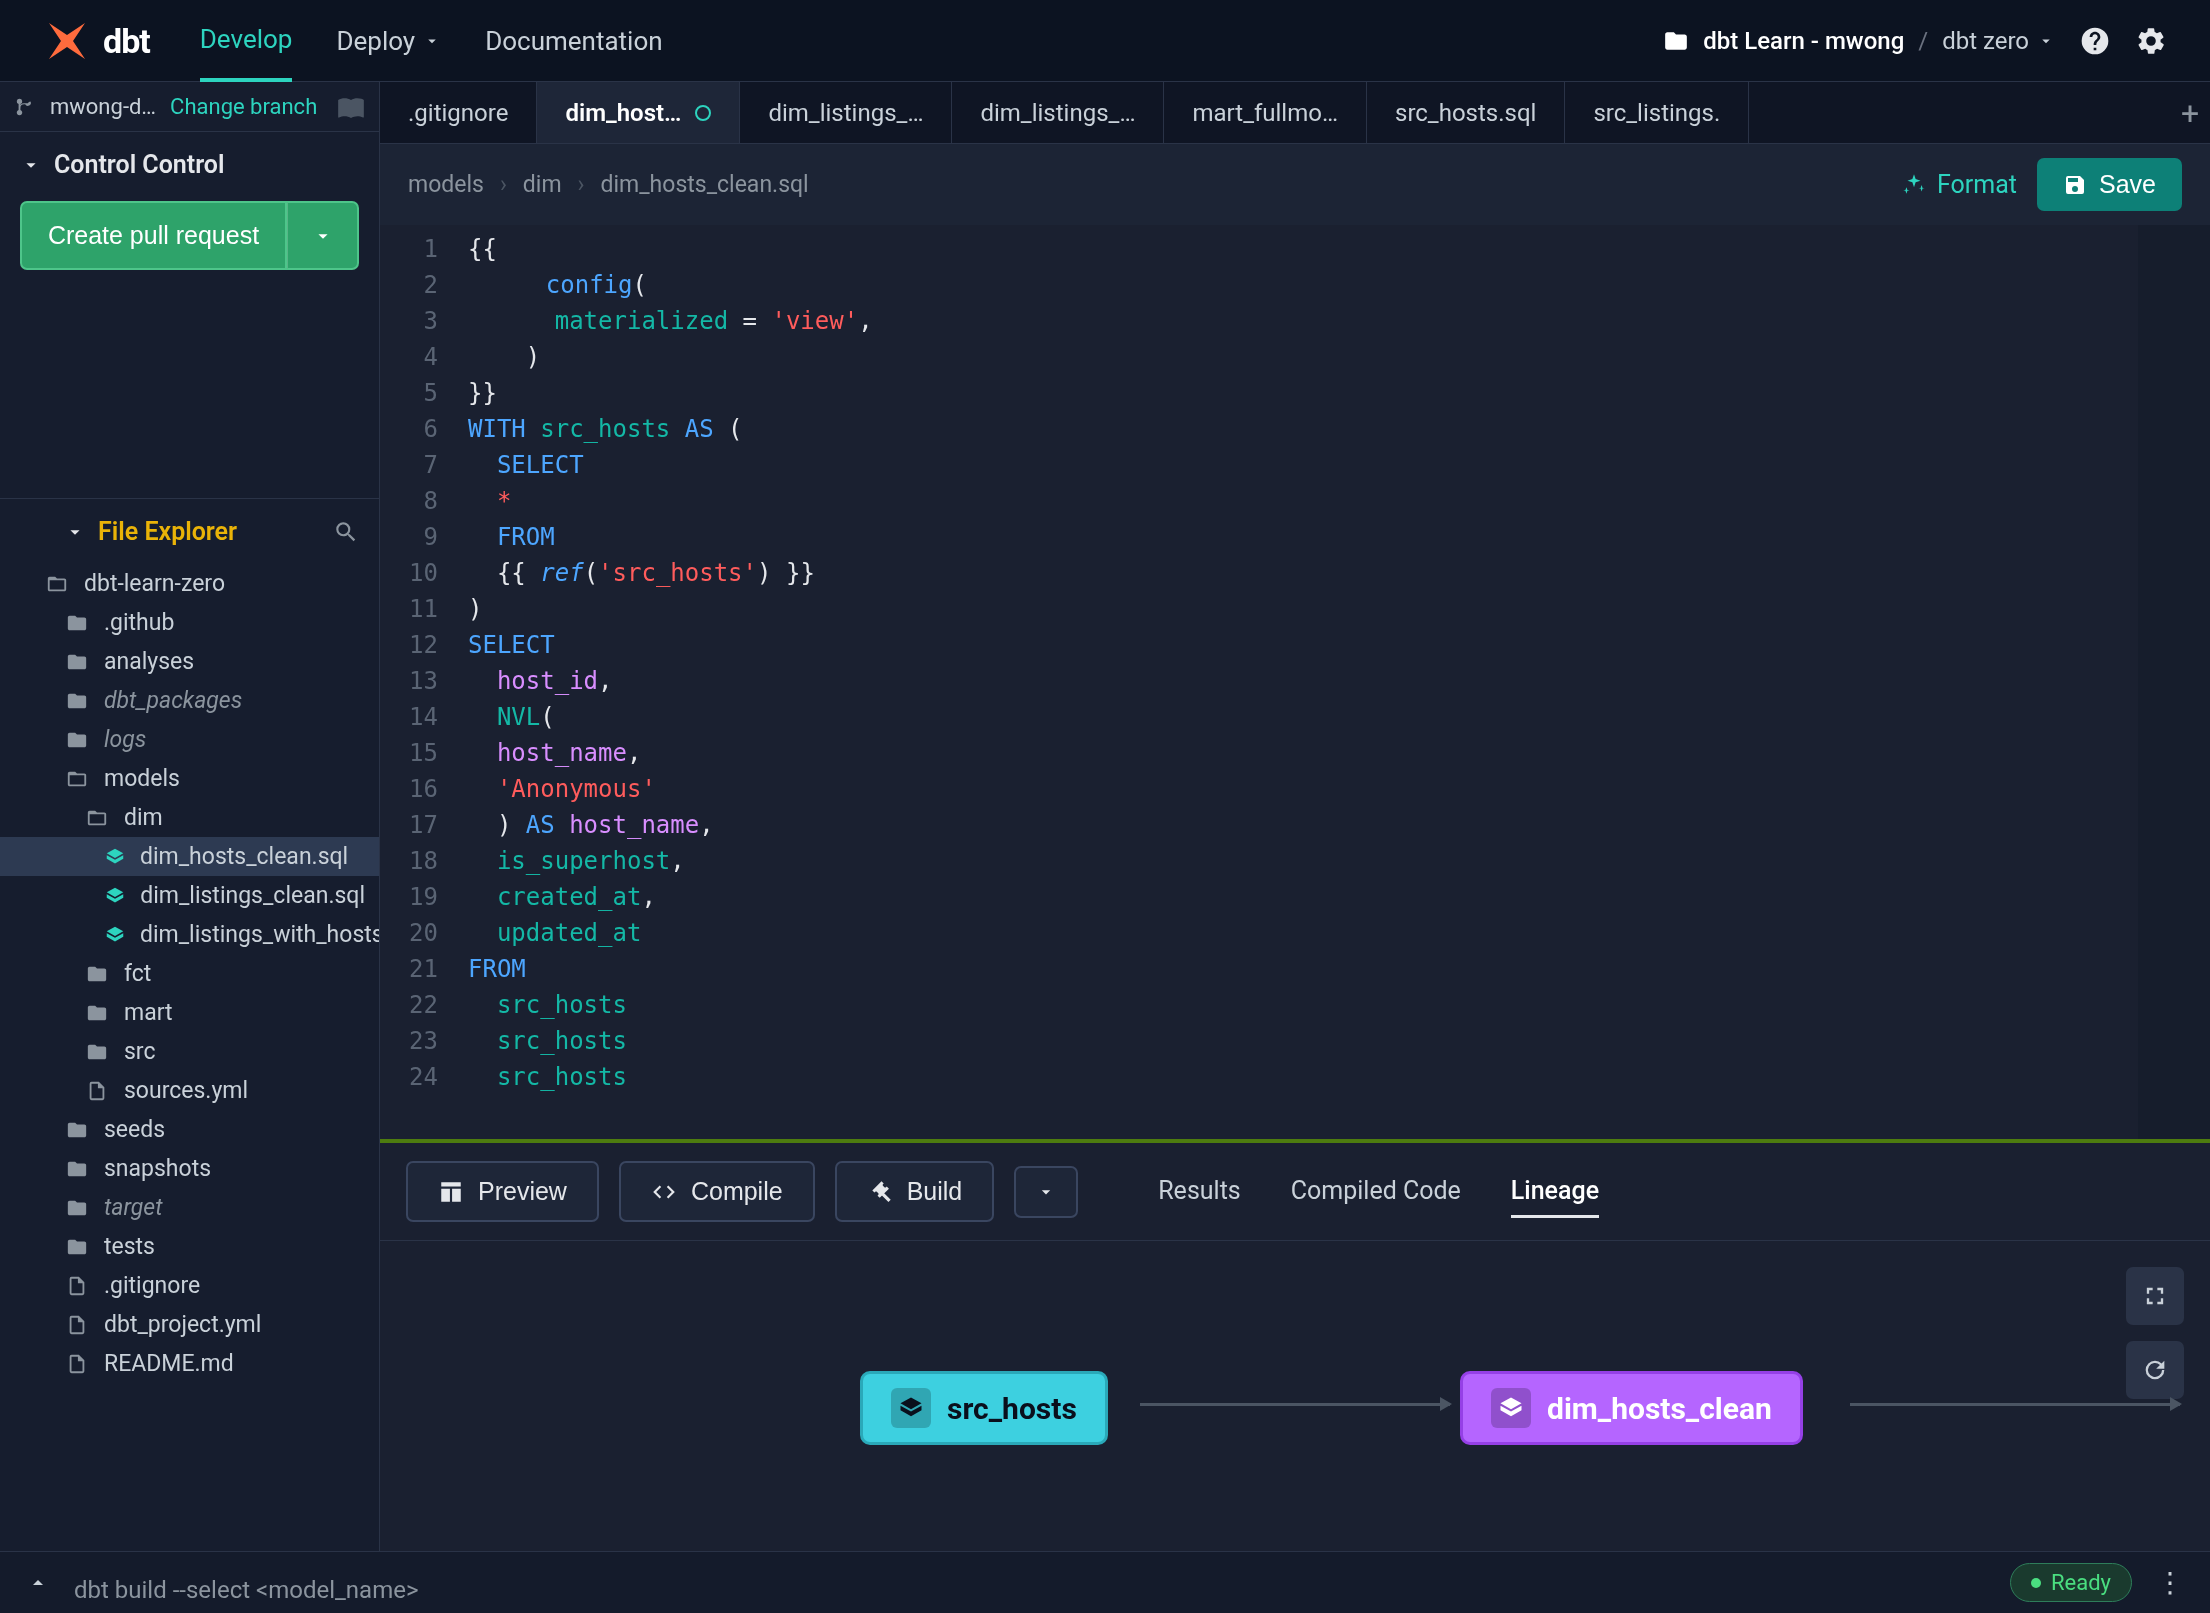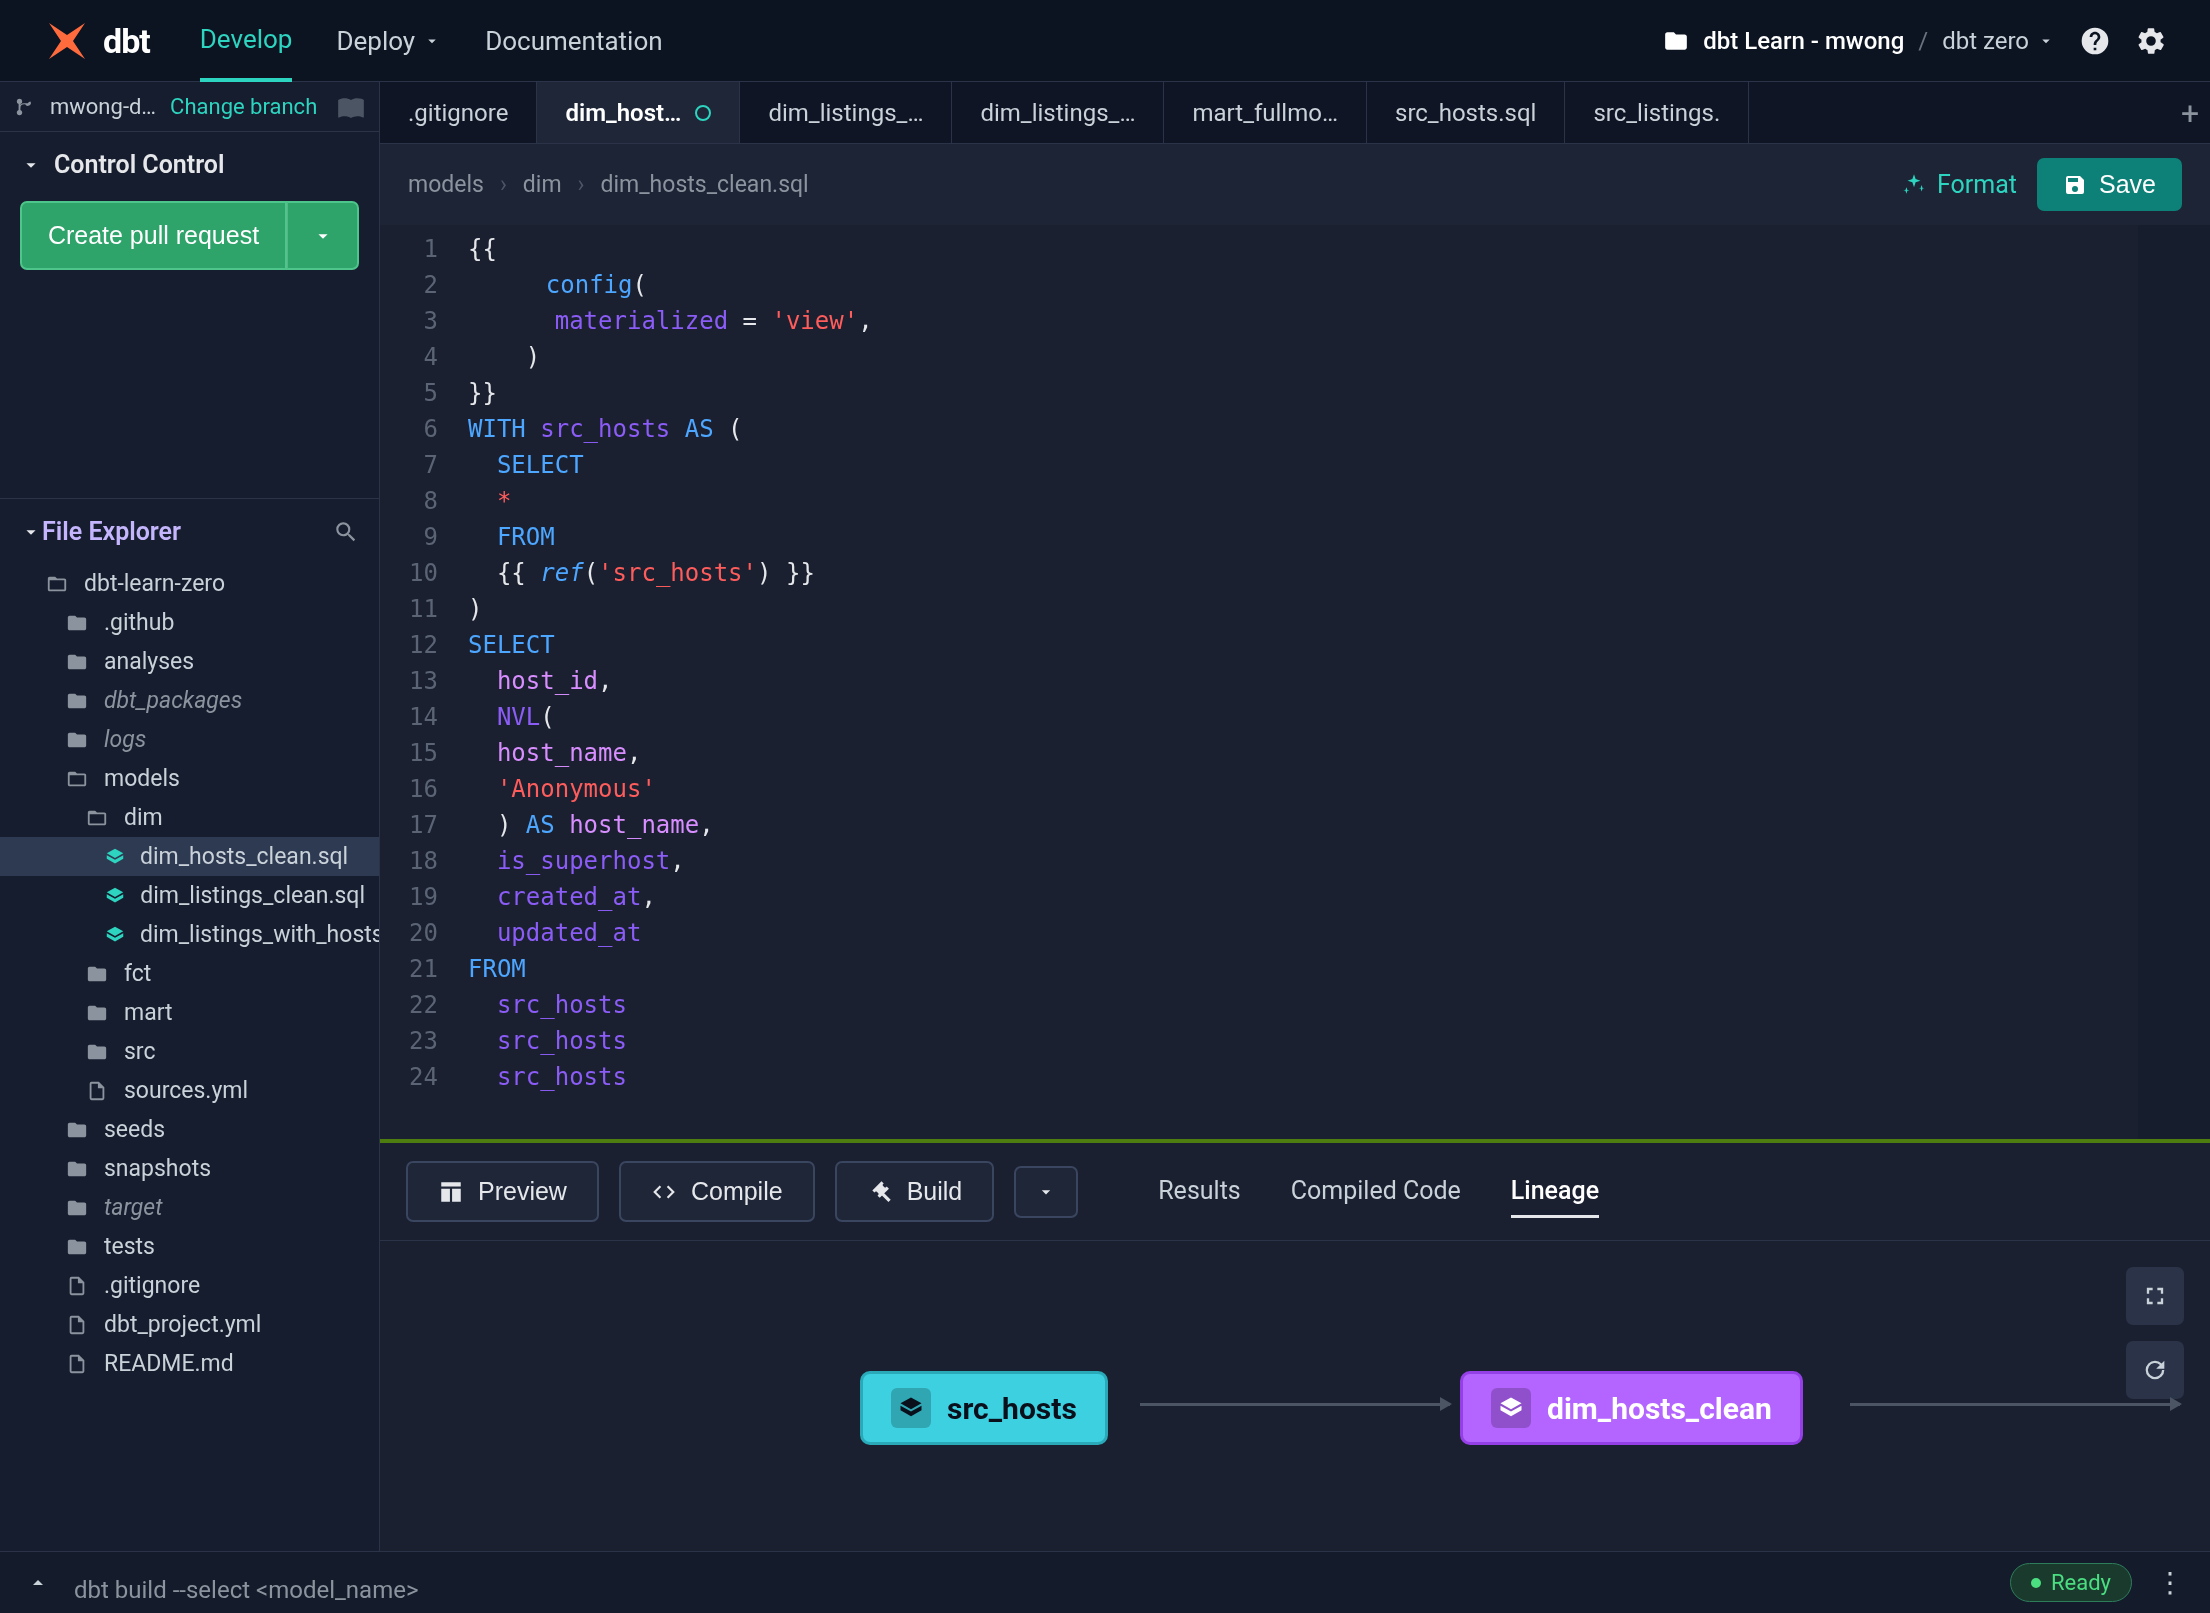--- a/index.html
+++ b/index.html
@@ -85,21 +85,21 @@
   border: 2px solid #4ec58a;
   border-left: 1px solid rgba(255,255,255,0.2);
   border-radius: 0 7px 7px 0;
   display: flex;
   align-items: center;
   justify-content: center;
   cursor: pointer;
 }
 
 .fe-panel { display: flex; flex-direction: column; overflow: hidden; flex: 1; border-top: 1px solid #2a3347; margin-top: 210px; }
-.fe-header { display: flex; align-items: center; padding: 18px 20px; font-size: 25px; font-weight: 600; color: #c4b5fd; }
+.fe-header { display: flex; align-items: center; gap: 12px; padding: 18px 20px; font-size: 25px; font-weight: 600; color: #eab308; margin-left: 44px; }
 .fe-search { margin-left: auto; color: #8b949e; cursor: pointer; }
 
 .file-tree { flex: 1; overflow-y: auto; padding-bottom: 20px; }
 .tree-item {
   display: flex;
   align-items: center;
   gap: 14px;
   padding: 6px 14px;
   font-size: 23px;
   cursor: pointer;
@@ -180,21 +180,21 @@
   white-space: pre;
   overflow: auto;
 }
 .code-line { line-height: 30px; padding: 3px 0 3px 14px; }
 .tok-kw { color: #4da6ff; }
 .tok-fn { color: #4da6ff; margin-left: 20px; }
 .tok-str { color: #ff5c5c; }
 .tok-op { color: #e5e7eb; }
 .tok-ref { color: #4da6ff; font-style: italic; }
 .tok-ident { color: #d98eff; }
-.tok-ident2 { color: #8b5cf6; }
+.tok-ident2 { color: #14b8a6; }
 .tok-star { color: #ff5c5c; }
 .minimap { position: absolute; right: 0; top: 0; width: 72px; height: 100%; background: #161c2b; opacity: 0.7; }
 
 
 .bottom-panel { height: 412px; display: flex; flex-direction: column; border-top: 4px solid #4d7c0f; background: #1a2030; }
 .bp-toolbar { display: flex; align-items: center; padding: 18px 26px; gap: 20px; border-bottom: 1px solid #2a3347; }
 .bp-btn {
   background: #1e2638;
   border: 2px solid #3a4660;
   color: #e5e7eb;

